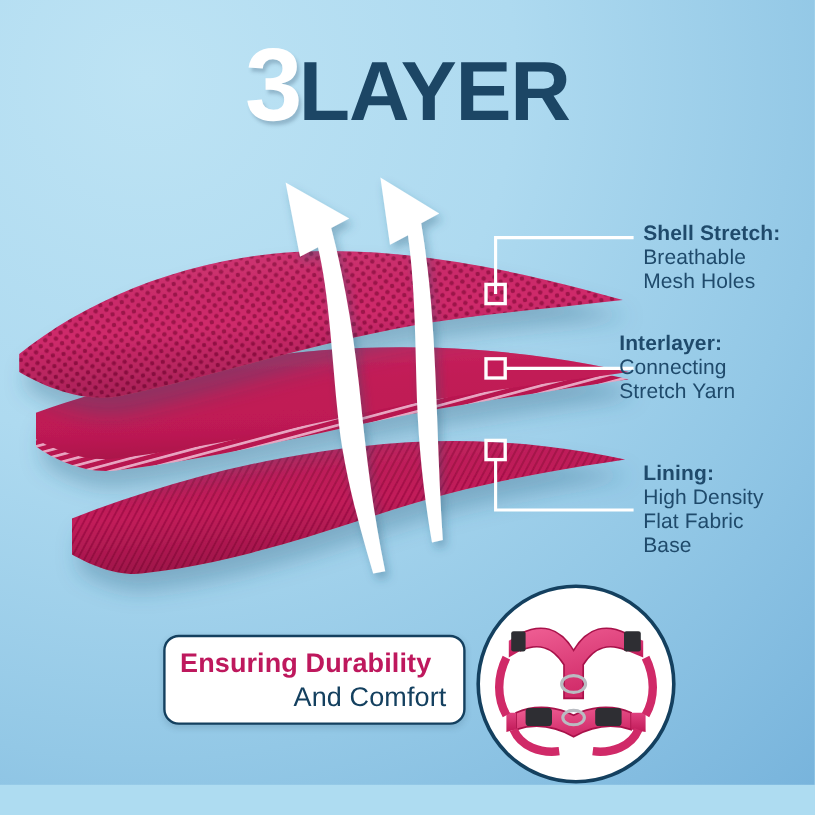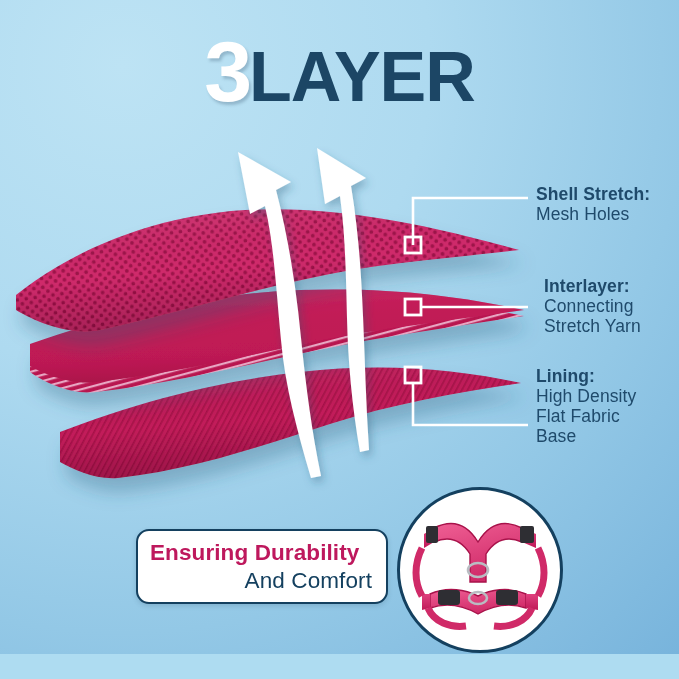--- a/index.html
+++ b/index.html
@@ -36,22 +36,22 @@
   }
 
   
   .layers{position:absolute;left:0;top:0;width:679px;height:679px;}
 
   
   .callout{position:absolute;color:#1f4a6b;line-height:1.14;}
   .callout .c-head{font-weight:bold;font-size:17.5px;letter-spacing:.1px;}
   .callout .c-line{font-size:17.5px;letter-spacing:.1px;}
   #callout-shell{left:536px;top:185px;}
-  #callout-inter{left:544px;top:277px;}
-  #callout-lining{left:536px;top:367px;}
+  #callout-inter{left:516px;top:277px;}
+  #callout-lining{left:536px;top:385px;}
 
   
   .banner{
     position:absolute;left:136px;top:529px;width:252px;height:75px;
     background:#ffffff;border:2.6px solid #14405f;border-radius:13px;
     box-sizing:border-box;
     display:flex;flex-direction:column;justify-content:center;
     padding:0 14px 0 12px;
     box-shadow:0 2px 5px rgba(40,70,95,.18);
   }
@@ -200,20 +200,21 @@
       <rect x="405" y="299" width="16" height="16" fill="none" stroke="#ffffff" stroke-width="2.8"></rect>
     </g>
     <g>
       <polyline points="413,383 413,425 528,425" fill="none" stroke="#ffffff" stroke-width="2.6"></polyline>
       <rect x="405" y="367" width="16" height="16" fill="none" stroke="#ffffff" stroke-width="2.8"></rect>
     </g>
   </svg>
 
   <div class="callout" id="callout-shell">
     <div class="c-head">Shell Stretch:</div>
+    <div class="c-line">Breathable</div>
     <div class="c-line">Mesh Holes</div>
   </div>
 
   <div class="callout" id="callout-inter">
     <div class="c-head">Interlayer:</div>
     <div class="c-line">Connecting</div>
     <div class="c-line">Stretch Yarn</div>
   </div>
 
   <div class="callout" id="callout-lining">

